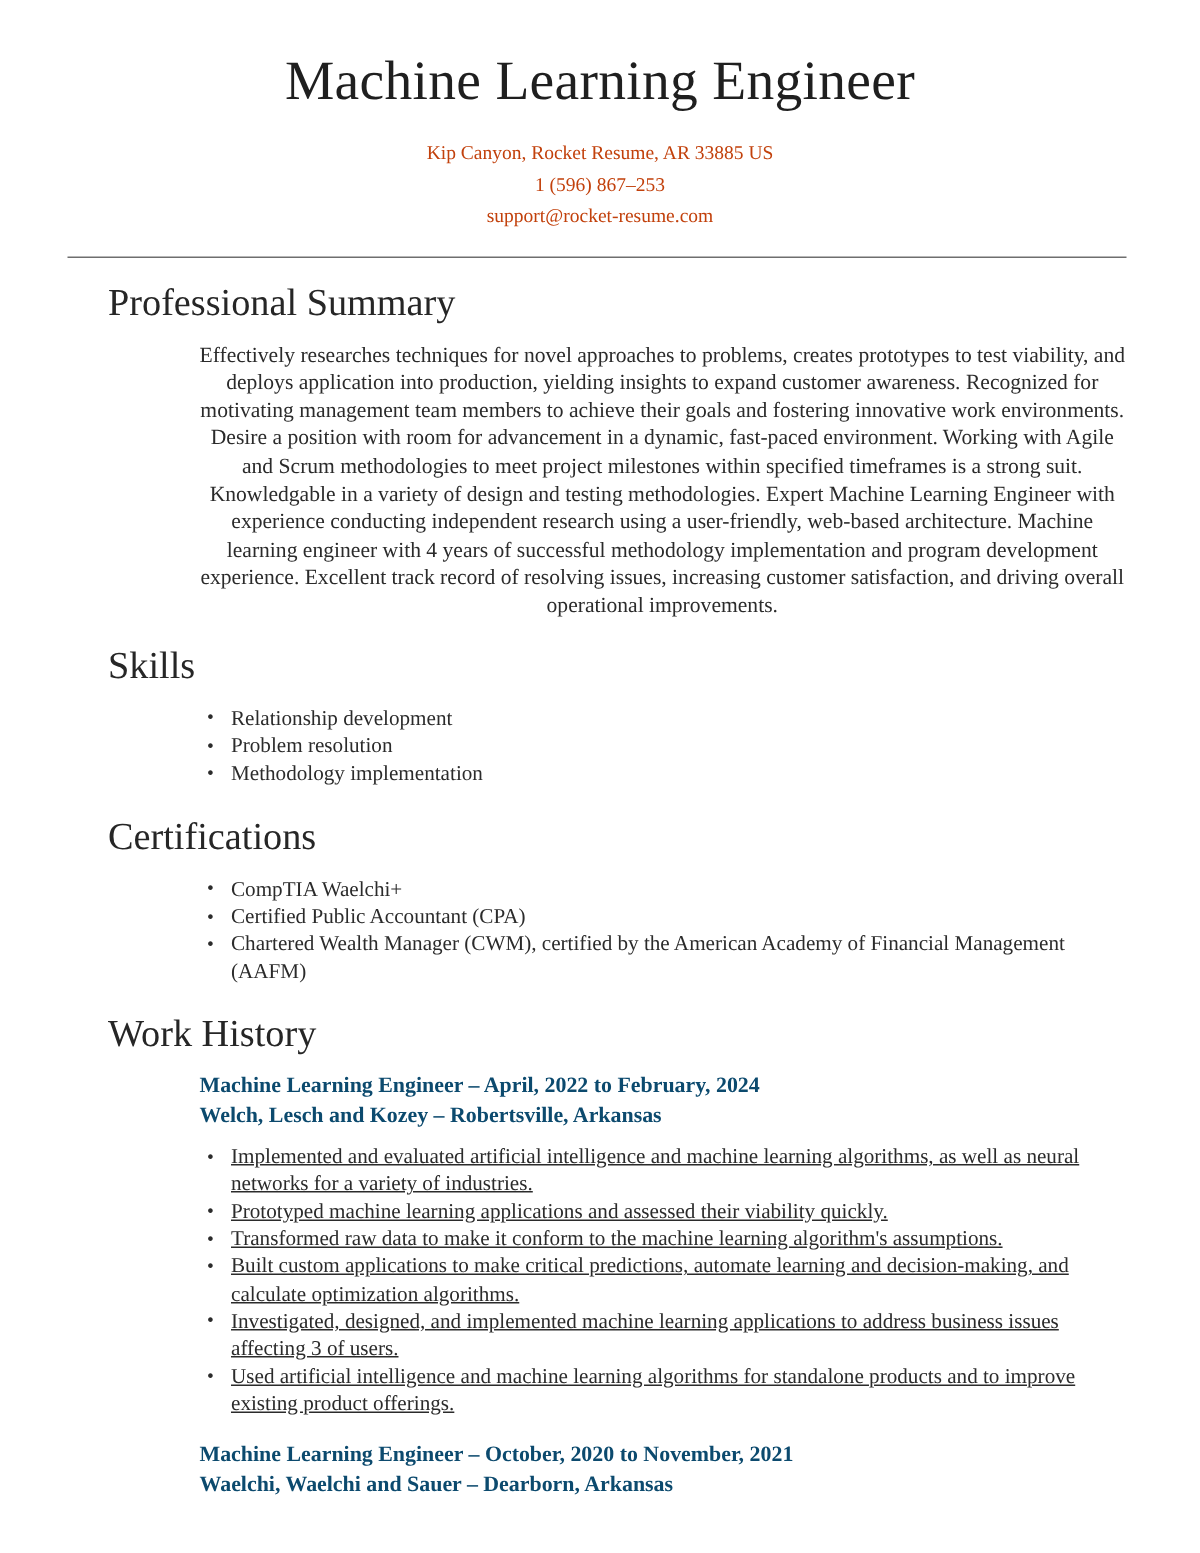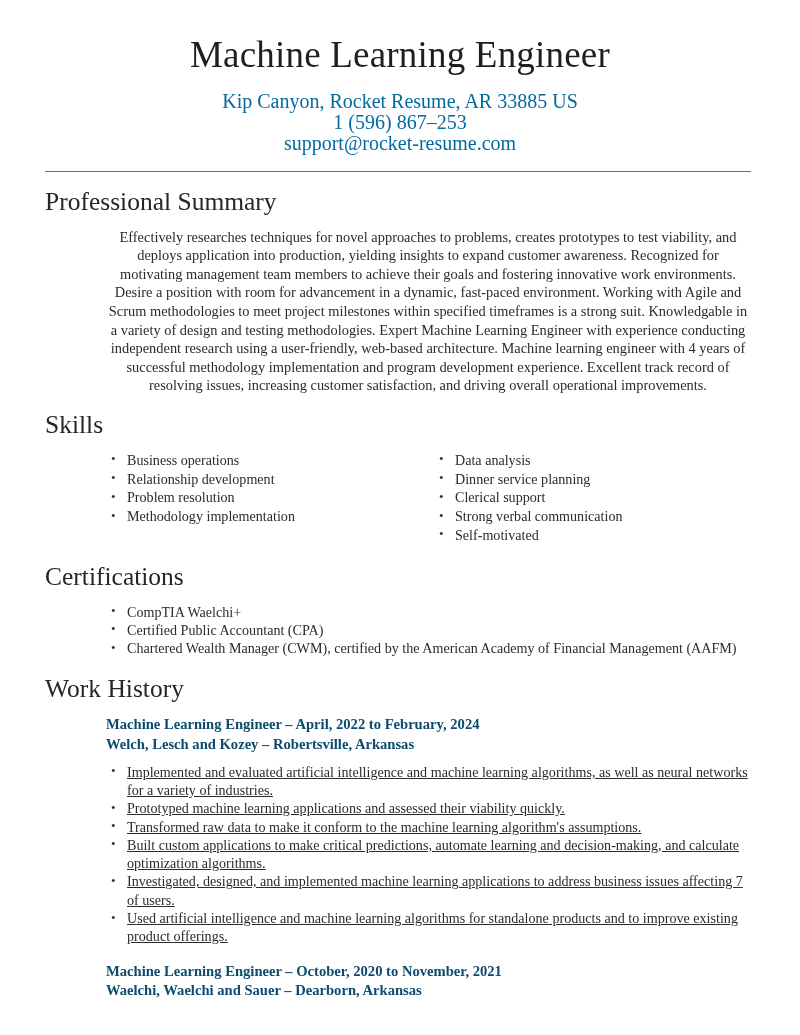--- a/index.html
+++ b/index.html
@@ -32,36 +32,37 @@
   .resume-title {
     font-family: "Liberation Serif", "DejaVu Serif", serif;
     font-size: 37px;
     font-weight: 400;
     letter-spacing: 0.2px;
     color: #1f1f1f;
     line-height: 1.15;
     margin: 0 0 14px 0;
   }
   .contact-line {
-    font-size: 20px;
+    font-size: 13px;
     line-height: 21px;
-    color: #0369a1;
+    color: #c2410c;
     margin: 0;
   }
 
   .rule {
     border: 0;
     border-top: 1px solid #6e6e6e;
     margin: 17px 49px 0 45px;
     height: 0;
   }
 
   
   .section {
     margin: 0;
+    padding-left: 27px;
   }
   .section-heading {
     font-family: "Liberation Serif", "DejaVu Serif", serif;
     font-size: 25.5px;
     font-weight: 400;
     color: #262626;
     margin: 0;
     padding: 0 0 0 45px;
     line-height: 1.1;
   }
@@ -172,33 +173,23 @@
 
   <div class="spacer-16"></div>
 
   <div class="section">
     <h2 class="section-heading">Skills</h2>
     <div class="spacer-12"></div>
     <div class="section-body">
       <div class="skills-grid">
         <div class="skills-col left">
           <ul class="bullets" id="skills-left">
-              <li>Business operations</li>
               <li>Relationship development</li>
               <li>Problem resolution</li>
               <li>Methodology implementation</li>
-            </ul>
-        </div>
-        <div class="skills-col right">
-          <ul class="bullets" id="skills-right">
-              <li>Data analysis</li>
-              <li>Dinner service planning</li>
-              <li>Clerical support</li>
-              <li>Strong verbal communication</li>
-              <li>Self-motivated</li>
             </ul>
         </div>
       </div>
     </div>
   </div>
 
   <div class="spacer-18"></div>
 
   <div class="section">
     <h2 class="section-heading">Certifications</h2>
@@ -220,21 +211,21 @@
     <div id="jobs-container">
         <div class="job">
           <div class="job-title">Machine Learning Engineer – April, 2022 to February, 2024</div>
           <div class="job-company">Welch, Lesch and Kozey – Robertsville, Arkansas</div>
           <div class="spacer-8"></div>
           <ul class="bullets job-bullets">
             <li>Implemented and evaluated artificial intelligence and machine learning algorithms, as well as neural networks for a variety of industries.</li>
             <li>Prototyped machine learning applications and assessed their viability quickly.</li>
             <li>Transformed raw data to make it conform to the machine learning algorithm's assumptions.</li>
             <li>Built custom applications to make critical predictions, automate learning and decision-making, and calculate optimization algorithms.</li>
-            <li>Investigated, designed, and implemented machine learning applications to address business issues affecting 7 of users.</li>
+            <li>Investigated, designed, and implemented machine learning applications to address business issues affecting 3 of users.</li>
             <li>Used artificial intelligence and machine learning algorithms for standalone products and to improve existing product offerings.</li>
           </ul>
         </div>
         <div class="spacer-16"></div>
         <div class="job">
           <div class="job-title">Machine Learning Engineer – October, 2020 to November, 2021</div>
           <div class="job-company">Waelchi, Waelchi and Sauer – Dearborn, Arkansas</div>
         </div>
       </div>
   </div>

